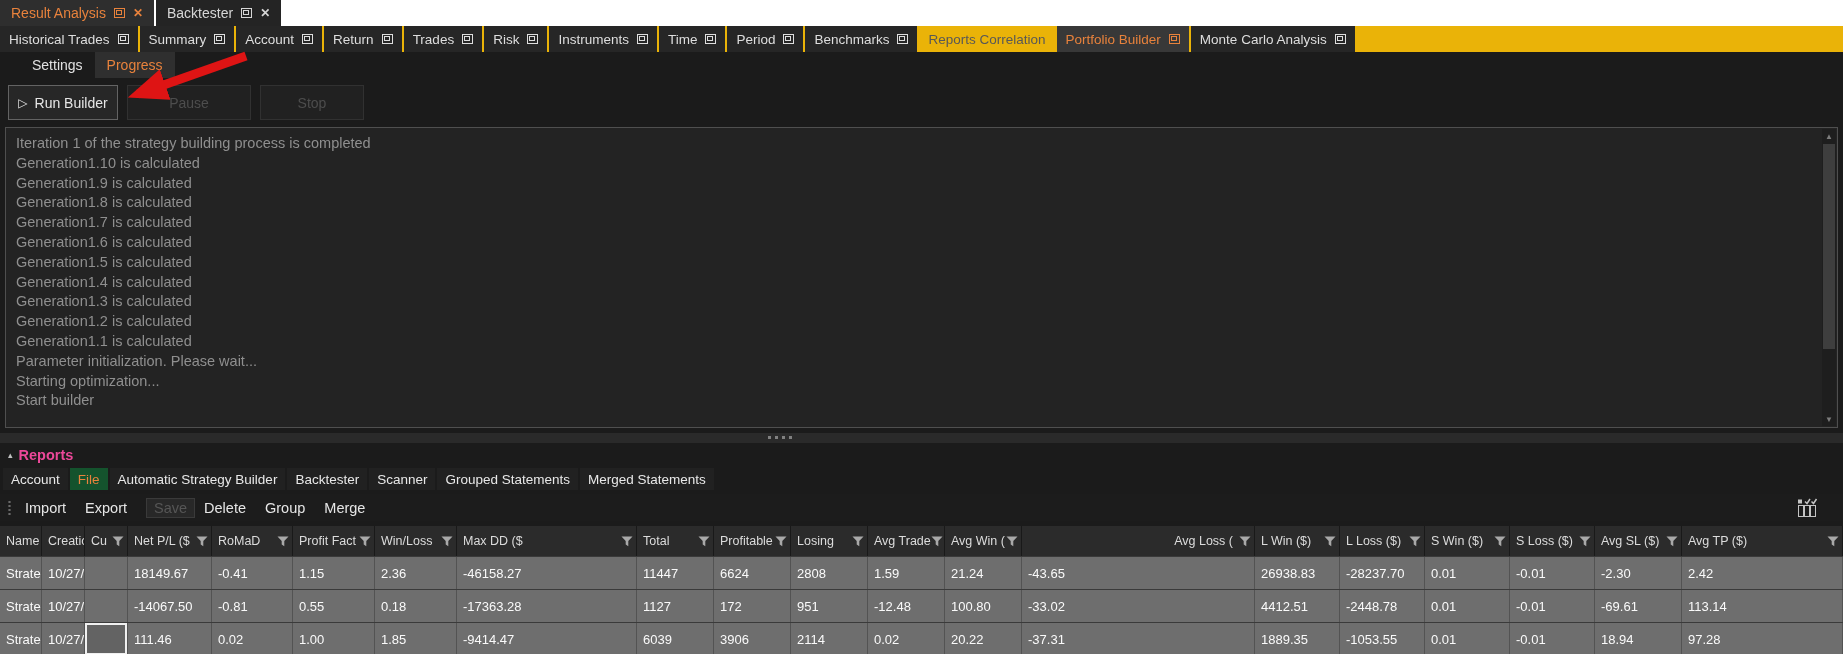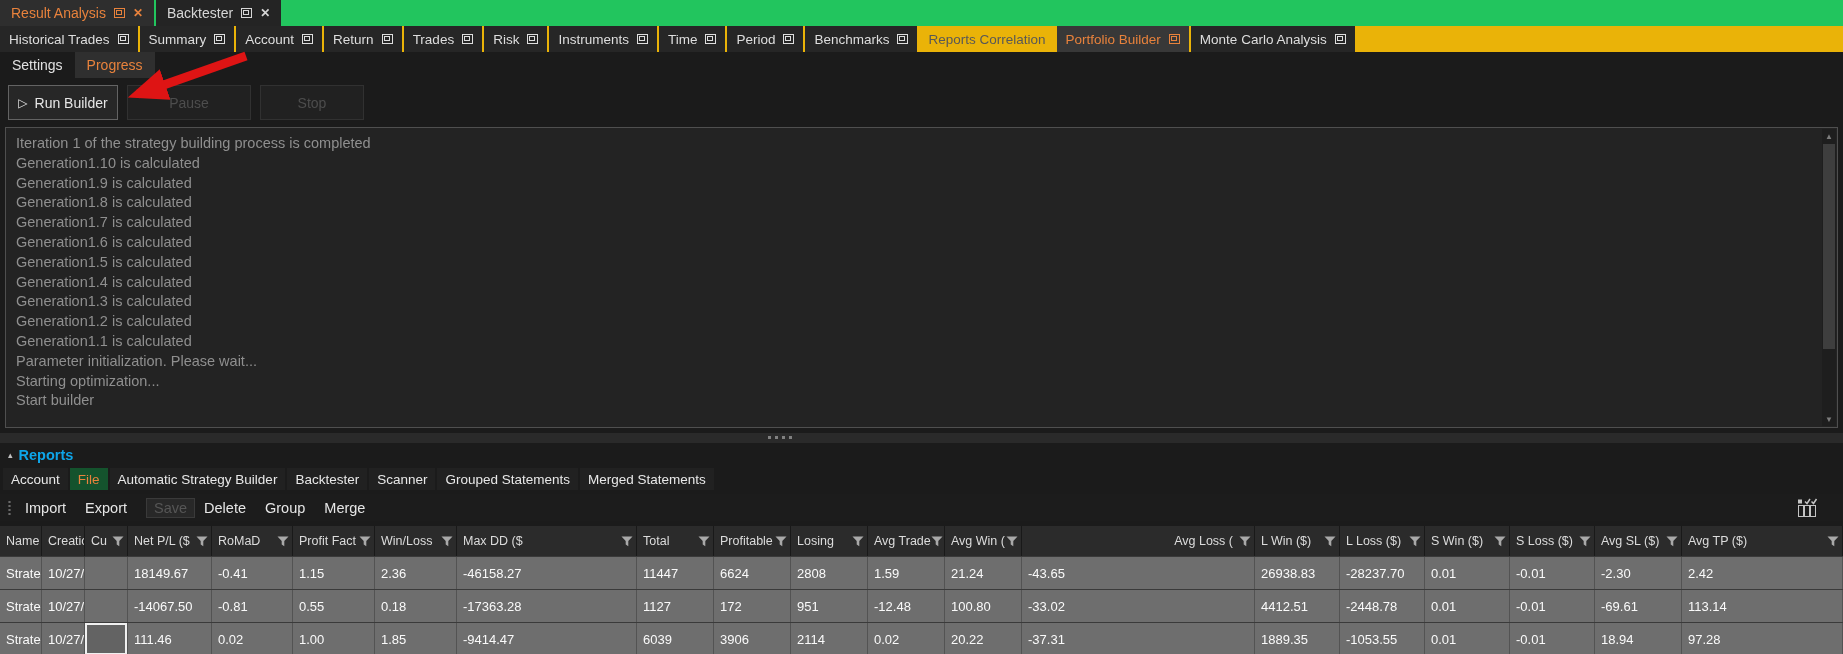--- a/index.html
+++ b/index.html
@@ -1,35 +1,35 @@
 <!DOCTYPE html>
 <html style="--accent: #E8823C; --arrow: #DE1414; --rowbg: #6E6E6E;"><head>
 <meta charset="utf-8">
 <style>
   html,body{margin:0;padding:0}
   body{width:1843px;height:654px;background:#1b1b1b;font-family:"Liberation Sans",sans-serif;
        position:relative;overflow:hidden;color:#ddd;-webkit-font-smoothing:antialiased}
   .lbl{white-space:nowrap}
 
   
-  .tabbar{position:absolute;top:0;left:0;right:0;height:26px;background:#22c55e;display:flex;border-bottom:5px solid #14532d}
+  .tabbar{position:absolute;top:0;left:0;right:0;height:26px;background:#ffffff;display:flex;border-bottom:5px solid #14532d}
   .doc-tab{display:flex;align-items:center;gap:8px;padding:0 11px;background:#242424;margin-right:2px;font-size:14px;color:#d6d6d6}
   .doc-tab.active{background:#2e2e2e;color:var(--accent)}
   .doc-tab .close{font-weight:bold;font-size:12px;line-height:1}
   .popout{width:11px;height:10px;border:1px solid currentColor;display:inline-block;position:relative;box-sizing:border-box;flex:none}
   .popout::before{content:"";position:absolute;left:1px;top:1px;width:4px;height:3px;border:1px solid currentColor}
 
   
   .subtabs{position:absolute;top:26px;left:0;right:0;height:26px;background:#eab308;display:flex}
   .sub-tab{display:flex;align-items:center;gap:8px;padding:0 9px;font-size:13.5px;color:#dedede;background:#262626;margin-right:2px}
   .sub-tab.disabled{color:#585858;background:transparent}
   .sub-tab.active{background:#383838;color:var(--accent)}
 
   
-  .viewtabs{position:absolute;top:52px;left:0;height:26px;display:flex;padding-left:0}
+  .viewtabs{position:absolute;top:52px;left:0;height:26px;display:flex;padding-left:20px}
   .view-tab{padding:0 12px;display:flex;align-items:center;font-size:14px;color:#e2e2e2}
   .view-tab.active{background:#2f2f2f;color:var(--accent)}
 
   
   .btnrow{position:absolute;top:85px;left:8px;display:flex;gap:9px}
   .btn{height:35px;display:flex;align-items:center;justify-content:center;font-size:14px;box-sizing:border-box;gap:7px}
   .btn.primary{width:110px;border:1px solid #636363;background:#272727;color:#e6e6e6}
   .btn.disabled{border:1px solid #313131;background:#212121;color:#4d4d4d}
   .btn.pause{width:124px}.btn.stop{width:104px}
   .play{font-size:12px;line-height:1}
@@ -43,21 +43,21 @@
   .scroll-thumb{position:absolute;left:1px;right:1px;top:15px;height:205px;background:#3e3e3e}
 
   
   .splitter{position:absolute;top:433px;left:0;right:0;height:10px;background:#2a2a2a}
   .dots{position:absolute;left:768px;top:3px;display:flex;gap:4px}
   .dots i{width:3px;height:3px;background:#808080;display:block}
 
   
   .reports-header{position:absolute;top:446px;left:8px;height:18px;display:flex;align-items:center;gap:6px}
   .collapse{color:#c0c0c0;font-size:9px;line-height:1}
-  .reports-title{font-weight:bold;font-size:14.5px;color:#0ea5e9}
+  .reports-title{font-weight:bold;font-size:14.5px;color:#ec4899}
   .rtabs{position:absolute;top:468px;left:3px;height:22px;display:flex;gap:2px}
   .rtab{display:flex;align-items:center;padding:0 8px;font-size:13.5px;color:#e8e8e8;background:#212121}
   .rtab.active{background:#14532d;color:var(--accent)}
 
   
   .toolbar{position:absolute;top:494px;left:0;right:0;height:27px;display:flex;align-items:center;background:#1c1c1c}
   .grip{width:3px;height:15px;margin:0 14px 0 8px;flex:none;
         background-image:radial-gradient(circle,#6a6a6a 1px,transparent 1.3px);background-size:3px 4px}
   .tool{font-size:14.5px;color:#e6e6e6;margin-right:19px}
   .tool.disabled{color:#565656;background:#282828;border:1px solid #3a3a3a;padding:1px 7px;margin-right:9px}

